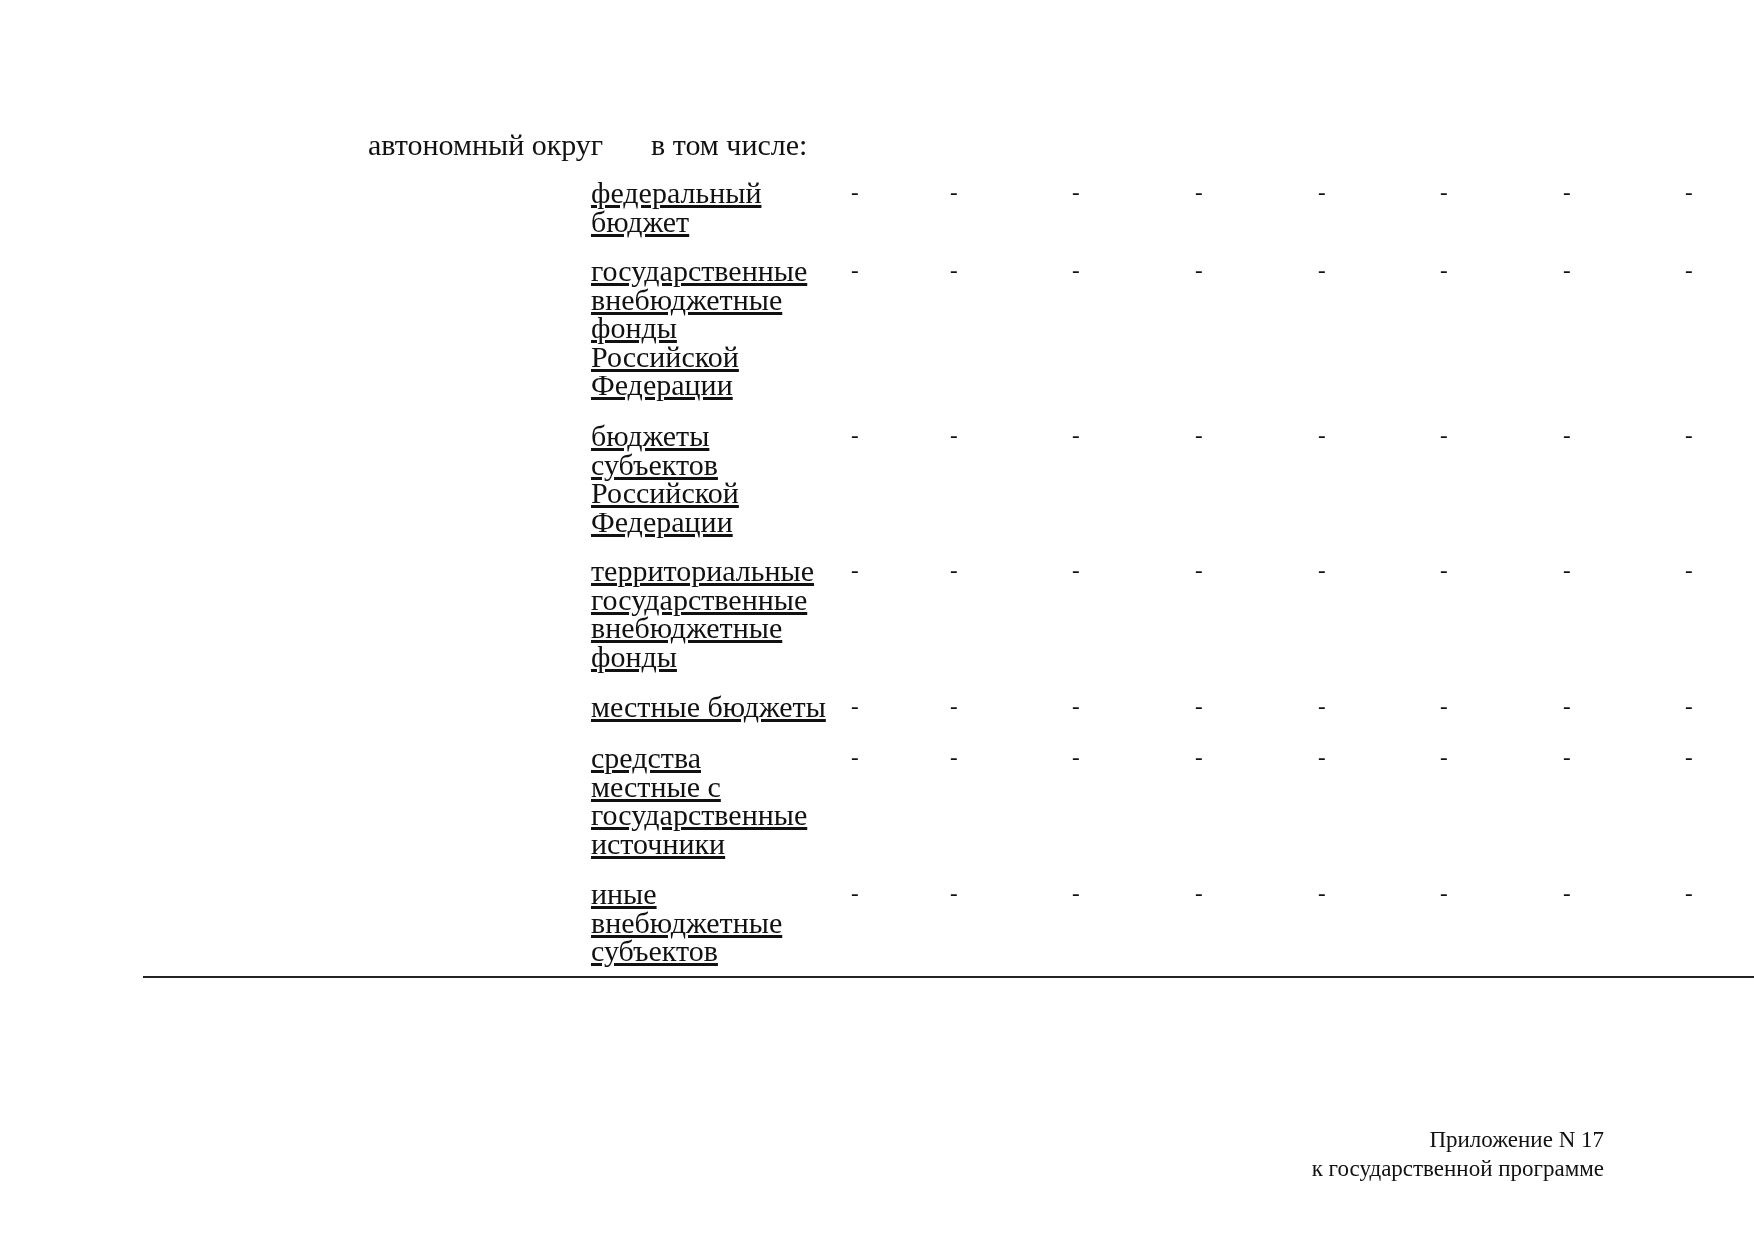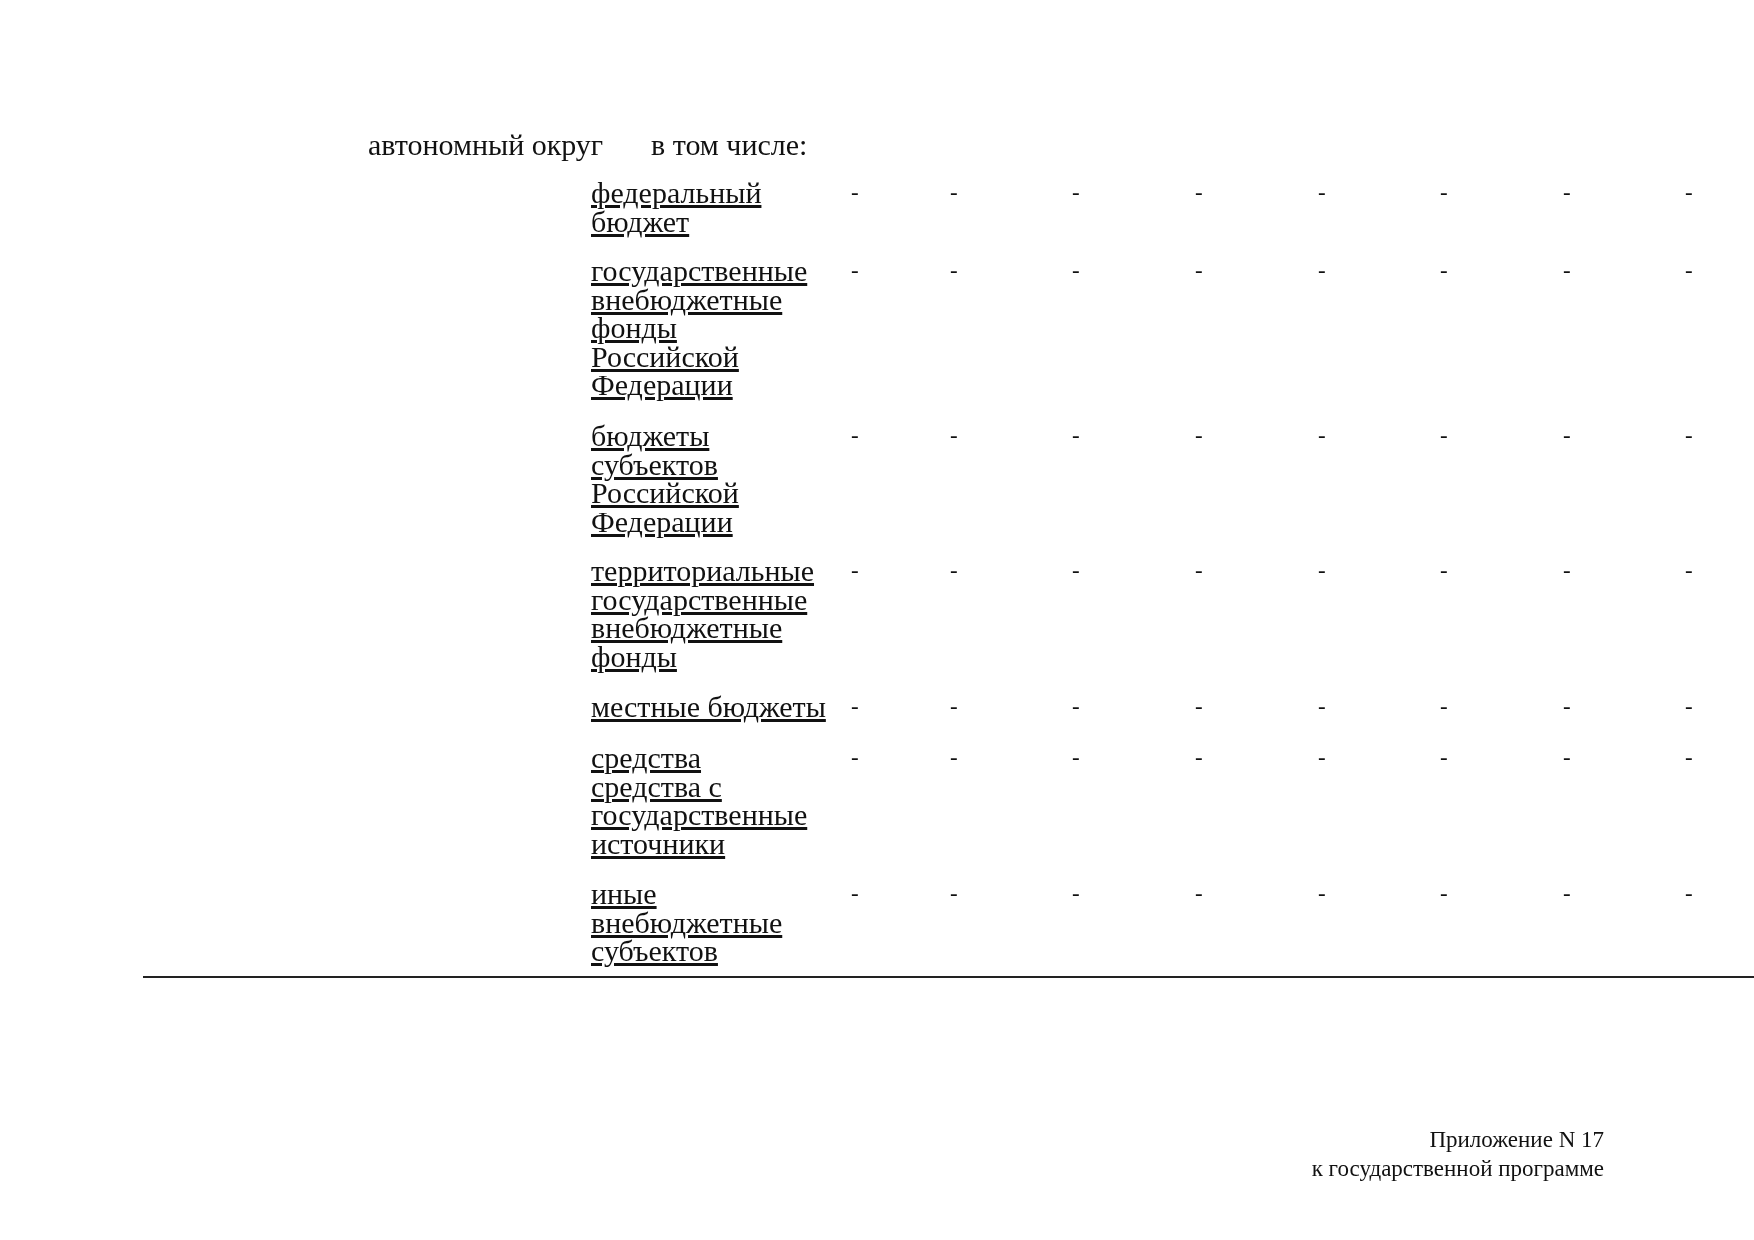--- a/index.html
+++ b/index.html
@@ -85,21 +85,21 @@
       <div class="dash" style="left: 851px; top: 693px;">-</div>
       <div class="dash" style="left: 950px; top: 693px;">-</div>
       <div class="dash" style="left: 1072px; top: 693px;">-</div>
       <div class="dash" style="left: 1195px; top: 693px;">-</div>
       <div class="dash" style="left: 1318px; top: 693px;">-</div>
       <div class="dash" style="left: 1440px; top: 693px;">-</div>
       <div class="dash" style="left: 1563px; top: 693px;">-</div>
       <div class="dash" style="left: 1685px; top: 693px;">-</div>
       <div class="txt row-label" style="top: 744px;">
         <div>средства</div>
-        <div>средства с</div>
+        <div>местные с</div>
         <div>государственные</div>
         <div>источники</div>
       </div>
       <div class="dash" style="left: 851px; top: 744px;">-</div>
       <div class="dash" style="left: 950px; top: 744px;">-</div>
       <div class="dash" style="left: 1072px; top: 744px;">-</div>
       <div class="dash" style="left: 1195px; top: 744px;">-</div>
       <div class="dash" style="left: 1318px; top: 744px;">-</div>
       <div class="dash" style="left: 1440px; top: 744px;">-</div>
       <div class="dash" style="left: 1563px; top: 744px;">-</div>

